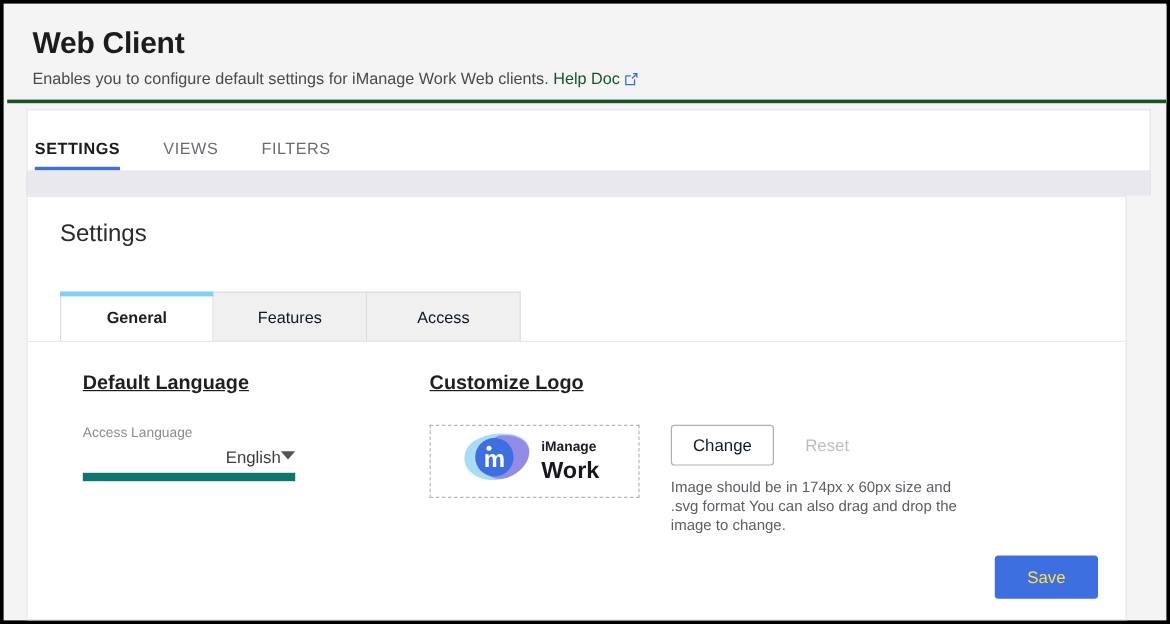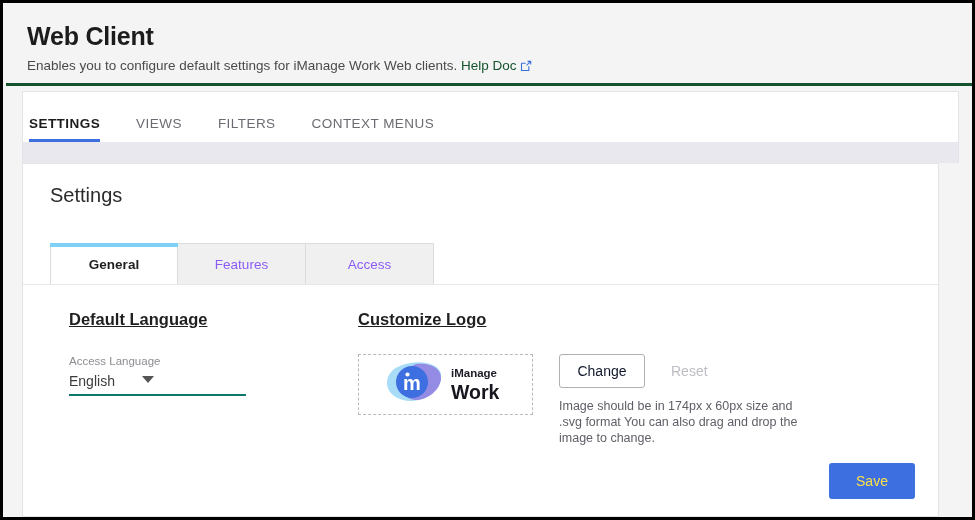--- a/index.html
+++ b/index.html
@@ -146,21 +146,21 @@
   }
   .subtab {
     position: relative;
     box-sizing: border-box;
     min-width: 128px;
     padding: 0 26px;
     display: flex;
     align-items: center;
     justify-content: center;
     font-size: 13.5px;
-    color: #8b5cf6;
+    color: #0f172a;
     background: #f0f0f0;
     border: 1px solid #dcdcdc;
     border-left: none;
     cursor: pointer;
     white-space: nowrap;
   }
   .subtab:first-child { border-left: 1px solid #dcdcdc; }
   .subtab.active {
     background: #ffffff;
     color: #1f1f1f;
@@ -213,27 +213,26 @@
     width: 177px;
     position: relative;
   }
   .field-label {
     font-size: 11.5px;
     color: #8d8d93;
     line-height: 14px;
   }
   .field-control {
     margin-top: 5px;
-    border-bottom: 2px solid #0f766e;
+    border-bottom: 7px solid #0f766e;
     padding-bottom: 5px;
     display: flex;
     align-items: center;
-    justify-content: flex-start;
-    cursor: pointer;
-    gap: 27px;
+    justify-content: flex-end;
+    cursor: pointer;
   }
   .field-value {
     font-size: 14px;
     color: #3c3c3c;
   }
   .caret {
     width: 0; height: 0;
     border-left: 6px solid transparent;
     border-right: 6px solid transparent;
     border-top: 7px solid #545454;
@@ -337,23 +336,20 @@
   <div class="tabstrip">
     <div class="tab active">
       <span>SETTINGS</span>
     </div>
     <div class="tab">
       <span>VIEWS</span>
     </div>
     <div class="tab">
       <span>FILTERS</span>
     </div>
-    <div class="tab">
-      <span>CONTEXT MENUS</span>
-    </div>
   </div>
 
   <div class="gap-band"></div>
 
   <div class="content-card">
 
     <div class="section-title">Settings</div>
 
     <div class="subtabs">
       <div class="subtab active">

